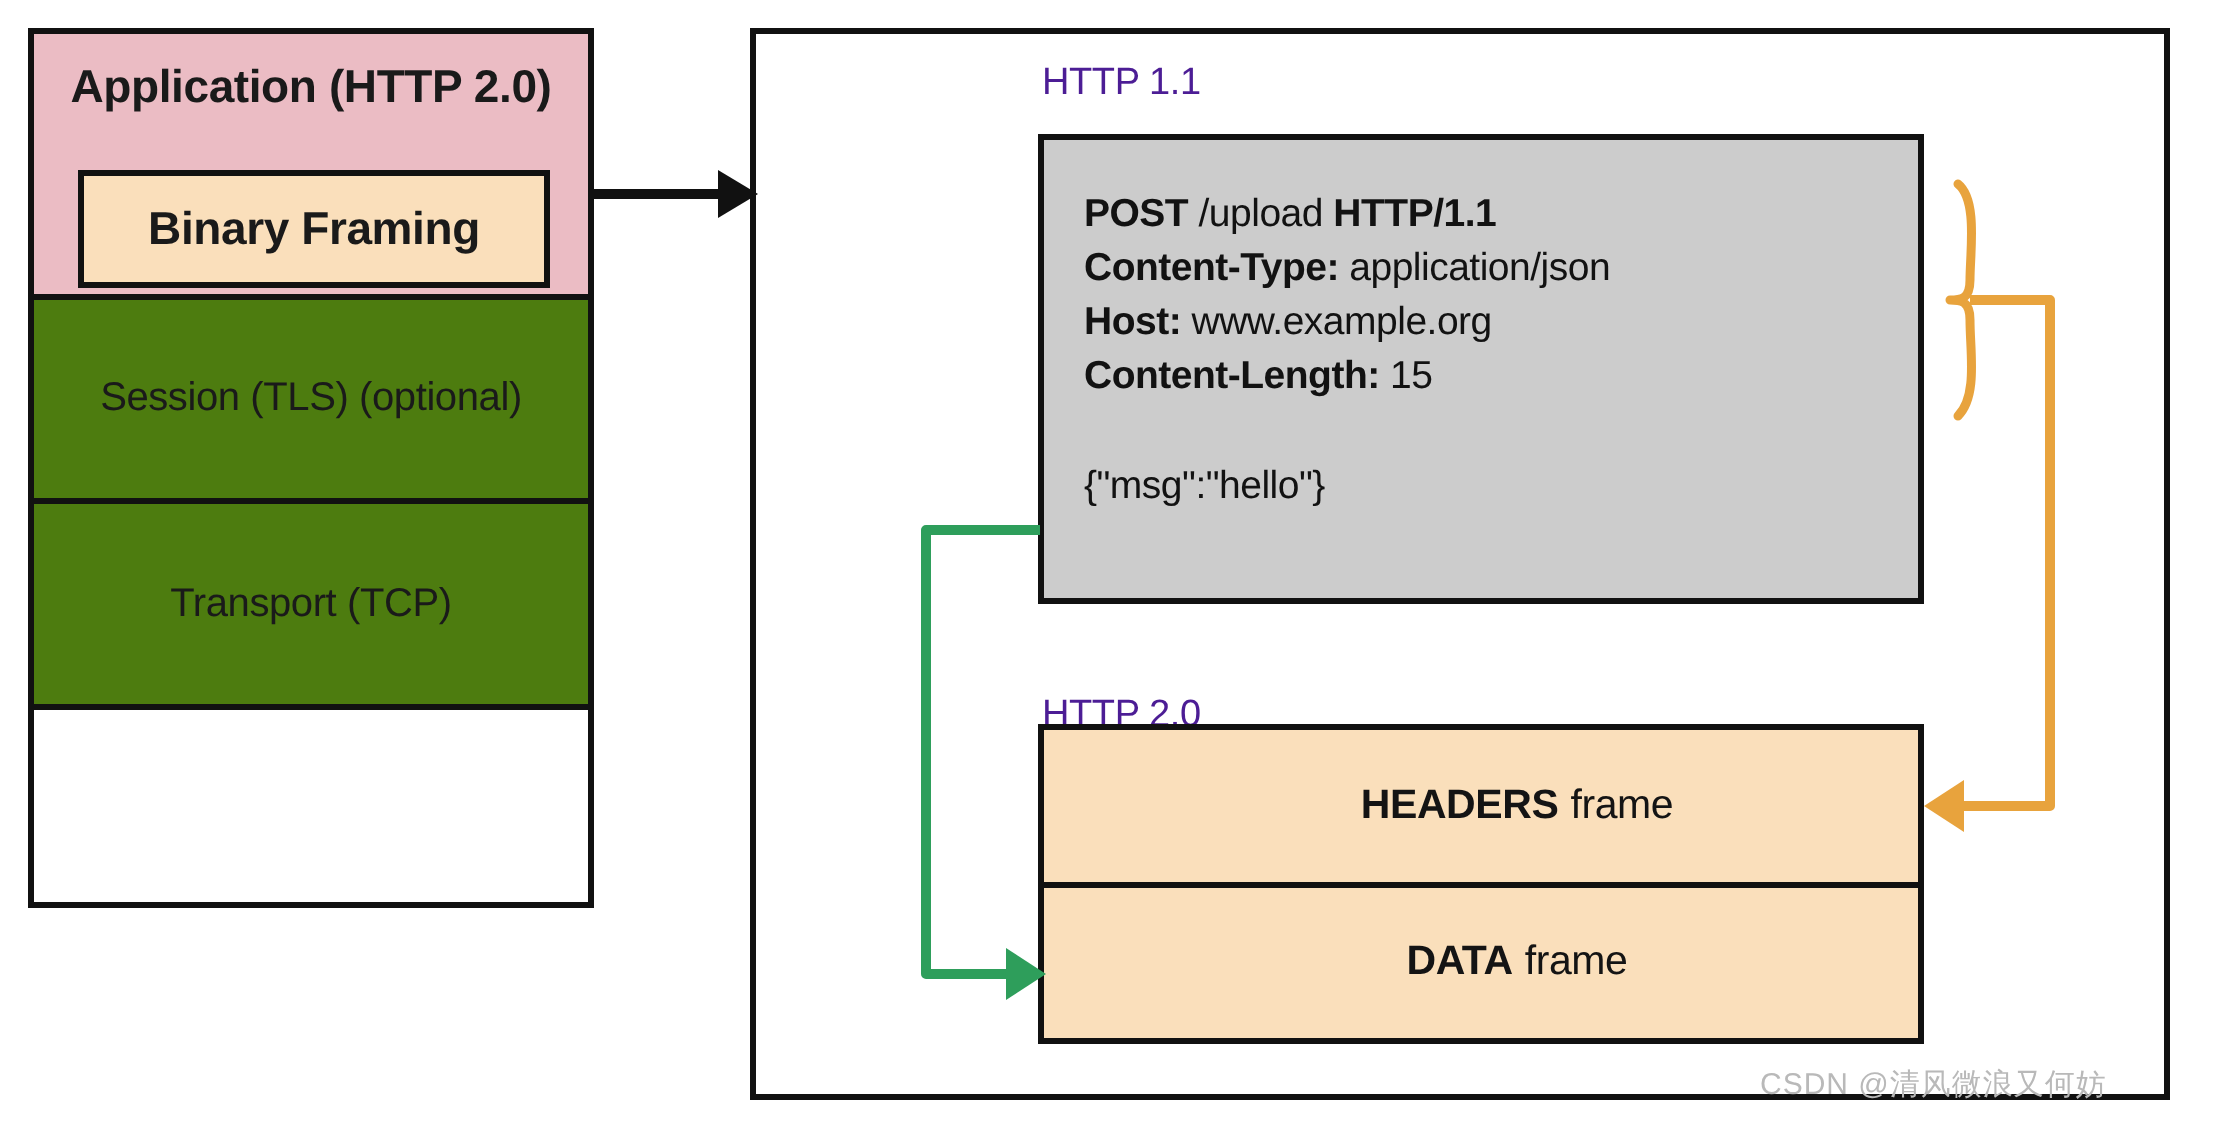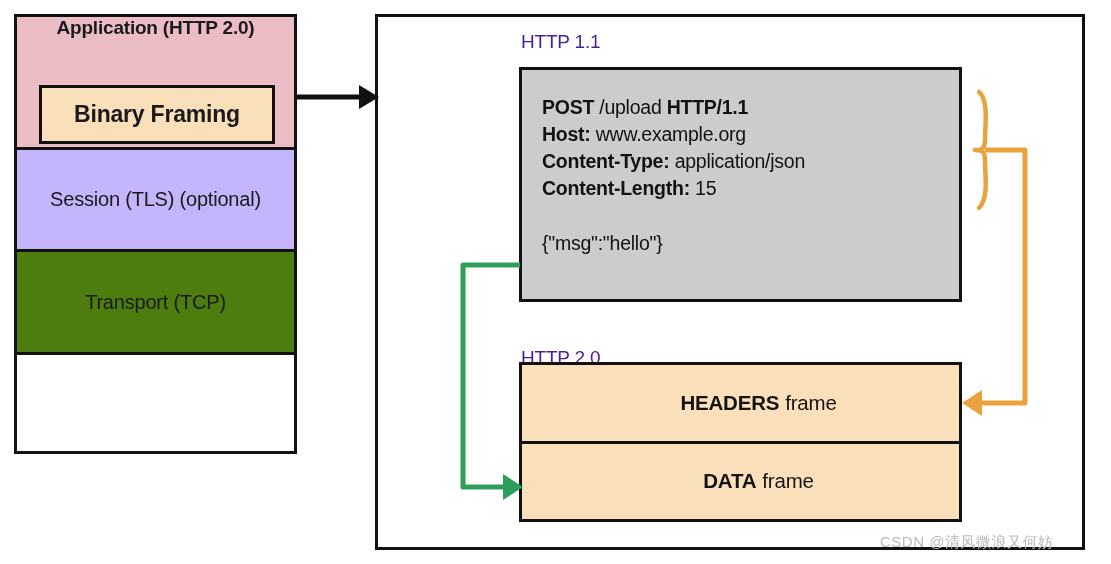--- a/index.html
+++ b/index.html
@@ -40,21 +40,22 @@
     color: #1a1a1a;
   }
   .layer.app {
     height: 133px;
     border-bottom: 3px solid #111111;
     align-items: flex-start;
     justify-content: center;
   }
   .layer.app .layer-label {
     font-weight: bold;
-    font-size: 19px;
+    font-size: 23px;
+    margin-top: 13px;
     text-align: right;
   }
   .layer.session { height: 102px; border-bottom: 3px solid #111111; }
   .layer.transport { height: 103px; border-bottom: 3px solid #111111; }
   .layer.network { height: 96px; }
 
   .binary-framing {
     position: absolute;
     left: 22px;
     top: 68px;
@@ -176,21 +177,21 @@
 
   <div class="stack">
 
     <div class="layer app" style="background:#ebbcc4;">
       <span class="layer-label">Application (HTTP 2.0)</span>
       <div class="binary-framing" style="background:#fadfbb;">
         <span>Binary Framing</span>
       </div>
     </div>
 
-    <div class="layer session" style="background:#c4b5fd;">
+    <div class="layer session" style="background:#4d7c0f;">
       <span>Session (TLS) (optional)</span>
     </div>
 
     <div class="layer transport" style="background:#4d7c0f;">
       <span>Transport (TCP)</span>
     </div>
 
   </div>
 
   <svg class="black-arrow" width="84" height="34" viewBox="0 0 84 34">
@@ -202,26 +203,26 @@
 
   <div class="section-label" id="label-http11">HTTP 1.1</div>
 
   <div class="msg-box">
     <div class="msg-line">
       <span class="k">POST</span>
       <span>/upload</span>
       <span class="k">HTTP/1.1</span>
     </div>
     <div class="msg-line">
+      <span class="k">Content-Type:</span>
+      <span>application/json</span>
+    </div>
+    <div class="msg-line">
       <span class="k">Host:</span>
       <span>www.example.org</span>
-    </div>
-    <div class="msg-line">
-      <span class="k">Content-Type:</span>
-      <span>application/json</span>
     </div>
     <div class="msg-line">
       <span class="k">Content-Length:</span>
       <span>15</span>
     </div>
     <div class="msg-body">{"msg":"hello"}</div>
   </div>
 
   <div class="section-label" id="label-http20">HTTP 2.0</div>
 

